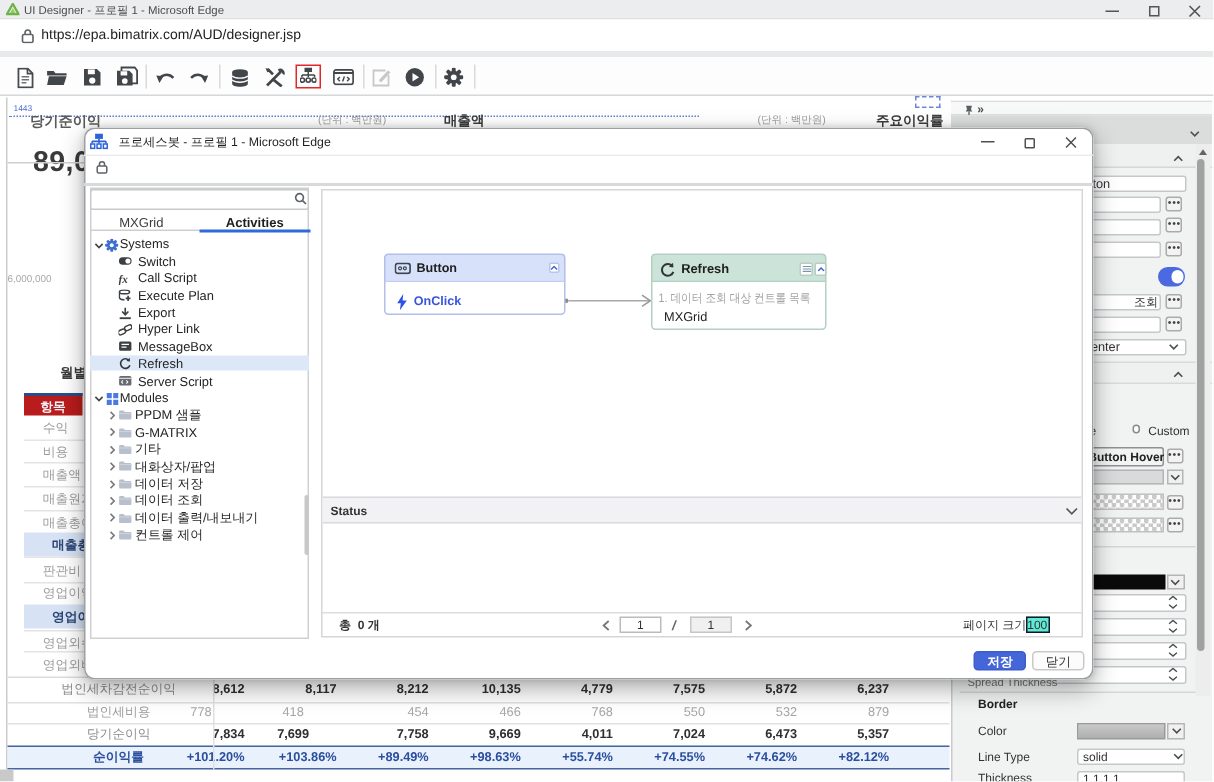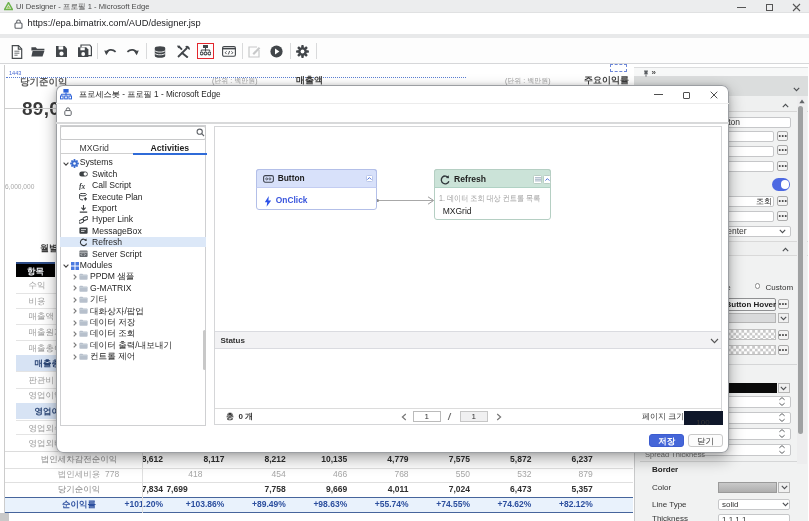--- a/index.html
+++ b/index.html
@@ -169,21 +169,21 @@
  <div class="tx" style="left:20px;top:77px;font-size:9.5px;line-height:10px;font-weight:bold;color:#5a5a5a">당기준이익</div>
  <div class="tx" style="left:212px;top:77px;font-size:7px;line-height:8px;color:#9a9a9a">(단위 : 백만원)</div>
  <div class="tx" style="left:296px;top:74.5px;font-size:9px;line-height:10px;font-weight:bold;color:#3c3c3c">매출액</div>
  <div class="tx" style="left:505px;top:77px;font-size:7px;line-height:8px;color:#9a9a9a">(단위 : 백만원)</div>
  <div class="tx" style="left:584px;top:74.5px;font-size:9px;line-height:10px;font-weight:bold;color:#3c3c3c">주요이익률</div>
  <div class="tx" style="left:22px;top:98.5px;font-size:19px;line-height:19px;font-weight:bold;color:#3a3a3a;letter-spacing:.3px">89,04</div>
  <div class="ab" style="left:5px;top:107.8px;width:52px;height:1px;background:#cfcfcf"></div>
  <div class="tx" style="left:5px;top:182.8px;font-size:6.6px;line-height:7px;color:#a8a8a8">6,000,000</div>
  <div class="tx" style="left:40px;top:242.5px;font-size:9px;line-height:10px;font-weight:bold;color:#3c3c3c">월별 상세현황</div>
 
- <div class="ab" style="left:16.2px;top:261.6px;width:38.4px;height:15.8px;background:#000000;border-top:2px solid #2d4c87;color:#f2f4f8;font-weight:bold;font-size:8.5px;text-align:center;line-height:14px">항목</div>
+ <div class="ab" style="left:16.2px;top:261.6px;width:38.4px;height:15.8px;background:#b91c1c;border-top:2px solid #2d4c87;color:#f2f4f8;font-weight:bold;font-size:8.5px;text-align:center;line-height:14px">항목</div>
 
  <div class="tx" style="left:28.5px;top:281px;font-size:8.5px;line-height:9px;color:#9b9b9b">수익</div>
  <div class="tx" style="left:28.5px;top:296.5px;font-size:8.5px;line-height:9px;color:#9b9b9b">비용</div>
  <div class="tx" style="left:28.5px;top:312px;font-size:8.5px;line-height:9px;color:#9b9b9b">매출액</div>
  <div class="tx" style="left:28.5px;top:328px;font-size:8.5px;line-height:9px;color:#9b9b9b">매출원가</div>
  <div class="tx" style="left:28.5px;top:343.5px;font-size:8.5px;line-height:9px;color:#9b9b9b">매출총이익</div>
  <div class="ab" style="left:16px;top:355.1px;width:41px;height:16.2px;background:#d7e3f4"></div>
  <div class="tx" style="left:34.6px;top:359px;font-size:8.5px;line-height:9px;font-weight:bold;color:#2b4676">매출총이익율</div>
  <div class="tx" style="left:28.5px;top:375.5px;font-size:8.5px;line-height:9px;color:#9b9b9b">판관비</div>
  <div class="tx" style="left:28.5px;top:391px;font-size:8.5px;line-height:9px;color:#9b9b9b">영업이익</div>
@@ -214,30 +214,30 @@
  </div>
  <div id="vals-bottom">
   <div class="ab" style="left:105.0px;top:454.5px;width:58px;text-align:right;font-size:8.5px;line-height:9px;font-weight:bold;color:#2f2f2f">8,612</div>
   <div class="ab" style="left:166.4px;top:454.5px;width:58px;text-align:right;font-size:8.5px;line-height:9px;font-weight:bold;color:#2f2f2f">8,117</div>
   <div class="ab" style="left:227.8px;top:454.5px;width:58px;text-align:right;font-size:8.5px;line-height:9px;font-weight:bold;color:#2f2f2f">8,212</div>
   <div class="ab" style="left:289.2px;top:454.5px;width:58px;text-align:right;font-size:8.5px;line-height:9px;font-weight:bold;color:#2f2f2f">10,135</div>
   <div class="ab" style="left:350.6px;top:454.5px;width:58px;text-align:right;font-size:8.5px;line-height:9px;font-weight:bold;color:#2f2f2f">4,779</div>
   <div class="ab" style="left:412.0px;top:454.5px;width:58px;text-align:right;font-size:8.5px;line-height:9px;font-weight:bold;color:#2f2f2f">7,575</div>
   <div class="ab" style="left:473.4px;top:454.5px;width:58px;text-align:right;font-size:8.5px;line-height:9px;font-weight:bold;color:#2f2f2f">5,872</div>
   <div class="ab" style="left:534.8px;top:454.5px;width:58px;text-align:right;font-size:8.5px;line-height:9px;font-weight:bold;color:#2f2f2f">6,237</div>
-  <div class="ab" style="left:105.0px;top:470.3px;width:58px;text-align:left;font-size:8.5px;line-height:9px;font-weight:normal;color:#a6a6a6">778</div>
+  <div class="ab" style="left:105.0px;top:470.3px;width:58px;text-align:center;font-size:8.5px;line-height:9px;font-weight:normal;color:#a6a6a6">778</div>
   <div class="ab" style="left:166.4px;top:470.3px;width:58px;text-align:center;font-size:8.5px;line-height:9px;font-weight:normal;color:#a6a6a6">418</div>
   <div class="ab" style="left:227.8px;top:470.3px;width:58px;text-align:right;font-size:8.5px;line-height:9px;font-weight:normal;color:#a6a6a6">454</div>
   <div class="ab" style="left:289.2px;top:470.3px;width:58px;text-align:right;font-size:8.5px;line-height:9px;font-weight:normal;color:#a6a6a6">466</div>
   <div class="ab" style="left:350.6px;top:470.3px;width:58px;text-align:right;font-size:8.5px;line-height:9px;font-weight:normal;color:#a6a6a6">768</div>
   <div class="ab" style="left:412.0px;top:470.3px;width:58px;text-align:right;font-size:8.5px;line-height:9px;font-weight:normal;color:#a6a6a6">550</div>
   <div class="ab" style="left:473.4px;top:470.3px;width:58px;text-align:right;font-size:8.5px;line-height:9px;font-weight:normal;color:#a6a6a6">532</div>
   <div class="ab" style="left:534.8px;top:470.3px;width:58px;text-align:right;font-size:8.5px;line-height:9px;font-weight:normal;color:#a6a6a6">879</div>
   <div class="ab" style="left:105.0px;top:485.0px;width:58px;text-align:right;font-size:8.5px;line-height:9px;font-weight:bold;color:#2f2f2f">7,834</div>
-  <div class="ab" style="left:166.4px;top:485.0px;width:58px;text-align:left;font-size:8.5px;line-height:9px;font-weight:bold;color:#2f2f2f">7,699</div>
+  <div class="ab" style="left:166.4px;top:485.0px;width:58px;text-align:center;font-size:8.5px;line-height:9px;font-weight:bold;color:#2f2f2f">7,699</div>
   <div class="ab" style="left:227.8px;top:485.0px;width:58px;text-align:right;font-size:8.5px;line-height:9px;font-weight:bold;color:#2f2f2f">7,758</div>
   <div class="ab" style="left:289.2px;top:485.0px;width:58px;text-align:right;font-size:8.5px;line-height:9px;font-weight:bold;color:#2f2f2f">9,669</div>
   <div class="ab" style="left:350.6px;top:485.0px;width:58px;text-align:right;font-size:8.5px;line-height:9px;font-weight:bold;color:#2f2f2f">4,011</div>
   <div class="ab" style="left:412.0px;top:485.0px;width:58px;text-align:right;font-size:8.5px;line-height:9px;font-weight:bold;color:#2f2f2f">7,024</div>
   <div class="ab" style="left:473.4px;top:485.0px;width:58px;text-align:right;font-size:8.5px;line-height:9px;font-weight:bold;color:#2f2f2f">6,473</div>
   <div class="ab" style="left:534.8px;top:485.0px;width:58px;text-align:right;font-size:8.5px;line-height:9px;font-weight:bold;color:#2f2f2f">5,357</div>
   <div class="ab" style="left:105.0px;top:500.4px;width:58px;text-align:right;font-size:8.5px;line-height:9px;font-weight:bold;color:#2b4e9e">+101.20%</div>
   <div class="ab" style="left:166.4px;top:500.4px;width:58px;text-align:right;font-size:8.5px;line-height:9px;font-weight:bold;color:#2b4e9e">+103.86%</div>
   <div class="ab" style="left:227.8px;top:500.4px;width:58px;text-align:right;font-size:8.5px;line-height:9px;font-weight:bold;color:#2b4e9e">+89.49%</div>
   <div class="ab" style="left:289.2px;top:500.4px;width:58px;text-align:right;font-size:8.5px;line-height:9px;font-weight:bold;color:#2b4e9e">+98.63%</div>
@@ -706,19 +706,19 @@
       </div>
  <div class="ab" style="left:357.6px;top:326px;width:27.5px;height:10.5px;background:#fff;border:1px solid #bbb;text-align:center;font-size:8px;line-height:10px;color:#333">1</div>
  <div class="tx" style="left:392.5px;top:326.5px;font-size:9px;line-height:10px;font-weight:bold;color:#666;font-style:italic">/</div>
  <div class="ab" style="left:404.6px;top:326px;width:27.5px;height:10.5px;background:#f0f0f1;border:1px solid #c6c6c6;text-align:center;font-size:8px;line-height:10px;color:#333">1</div>
  <div class="ab" style="left:440px;top:327.5px">
         <svg width="6" height="8" viewBox="0 0 6 8">
           <path d="M1.2 1 4.6 4 1.2 7" fill="none" stroke="#777" stroke-width="1.2"></path>
         </svg>
       </div>
  <div class="tx" style="left:586.5px;top:326.9px;font-size:8px;line-height:9px;color:#333">페이지 크기</div>
- <div class="ab" style="left:628px;top:326px;width:39px;height:10.5px;background:#5eead4;border:7px solid #0f172a;text-align:center;font-size:8px;line-height:10px;color:#333">100</div>
+ <div class="ab" style="left:628px;top:326px;width:16px;height:10.5px;background:#5eead4;border:1px solid #0f172a;text-align:center;font-size:8px;line-height:10px;color:#333">100</div>
 
  <div class="ab" style="left:593.5px;top:348.5px;width:35.4px;height:13.5px;background:#4566d8;border:1px solid #3c5cd0;border-radius:3px;text-align:center;font-size:8.5px;line-height:12.5px;font-weight:bold;color:#fff">저장</div>
  <div class="ab" style="left:632.3px;top:348.5px;width:35.4px;height:13.5px;background:#fcfcfc;border:1px solid #c9c9c9;border-radius:3px;text-align:center;font-size:8.5px;line-height:12.5px;color:#333">닫기</div>
 </div>
 
 </div>
 
 </body></html>

